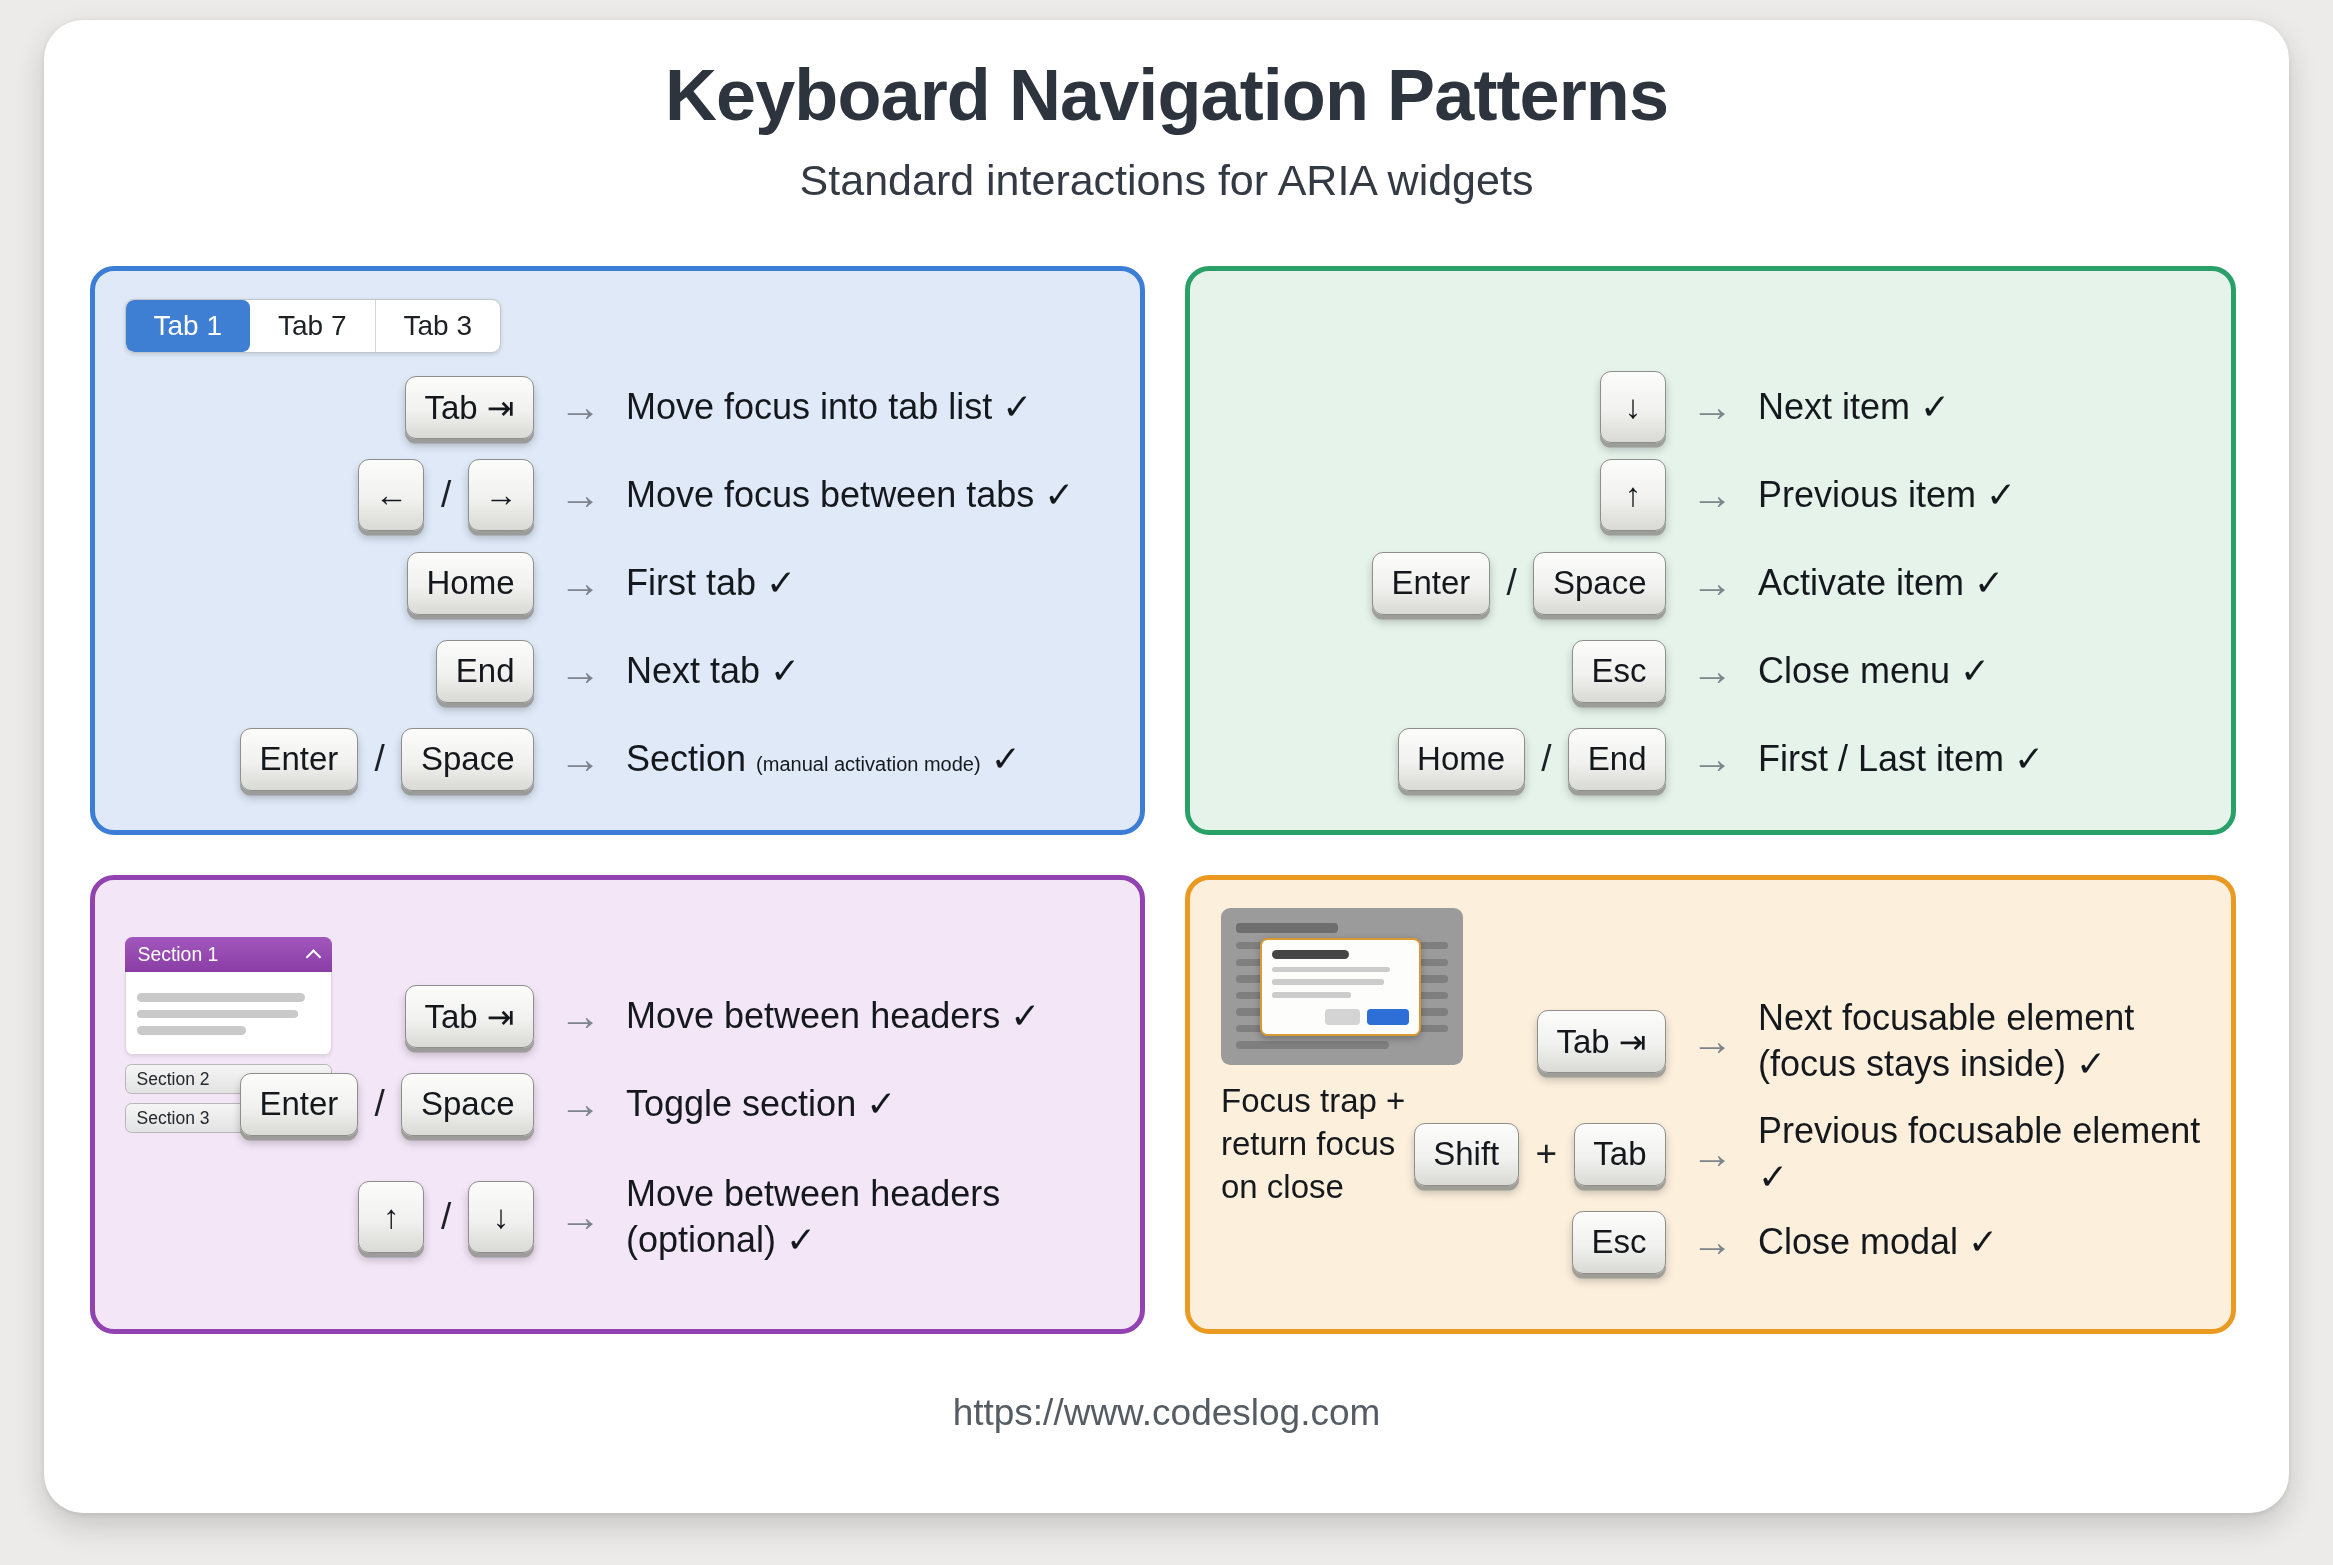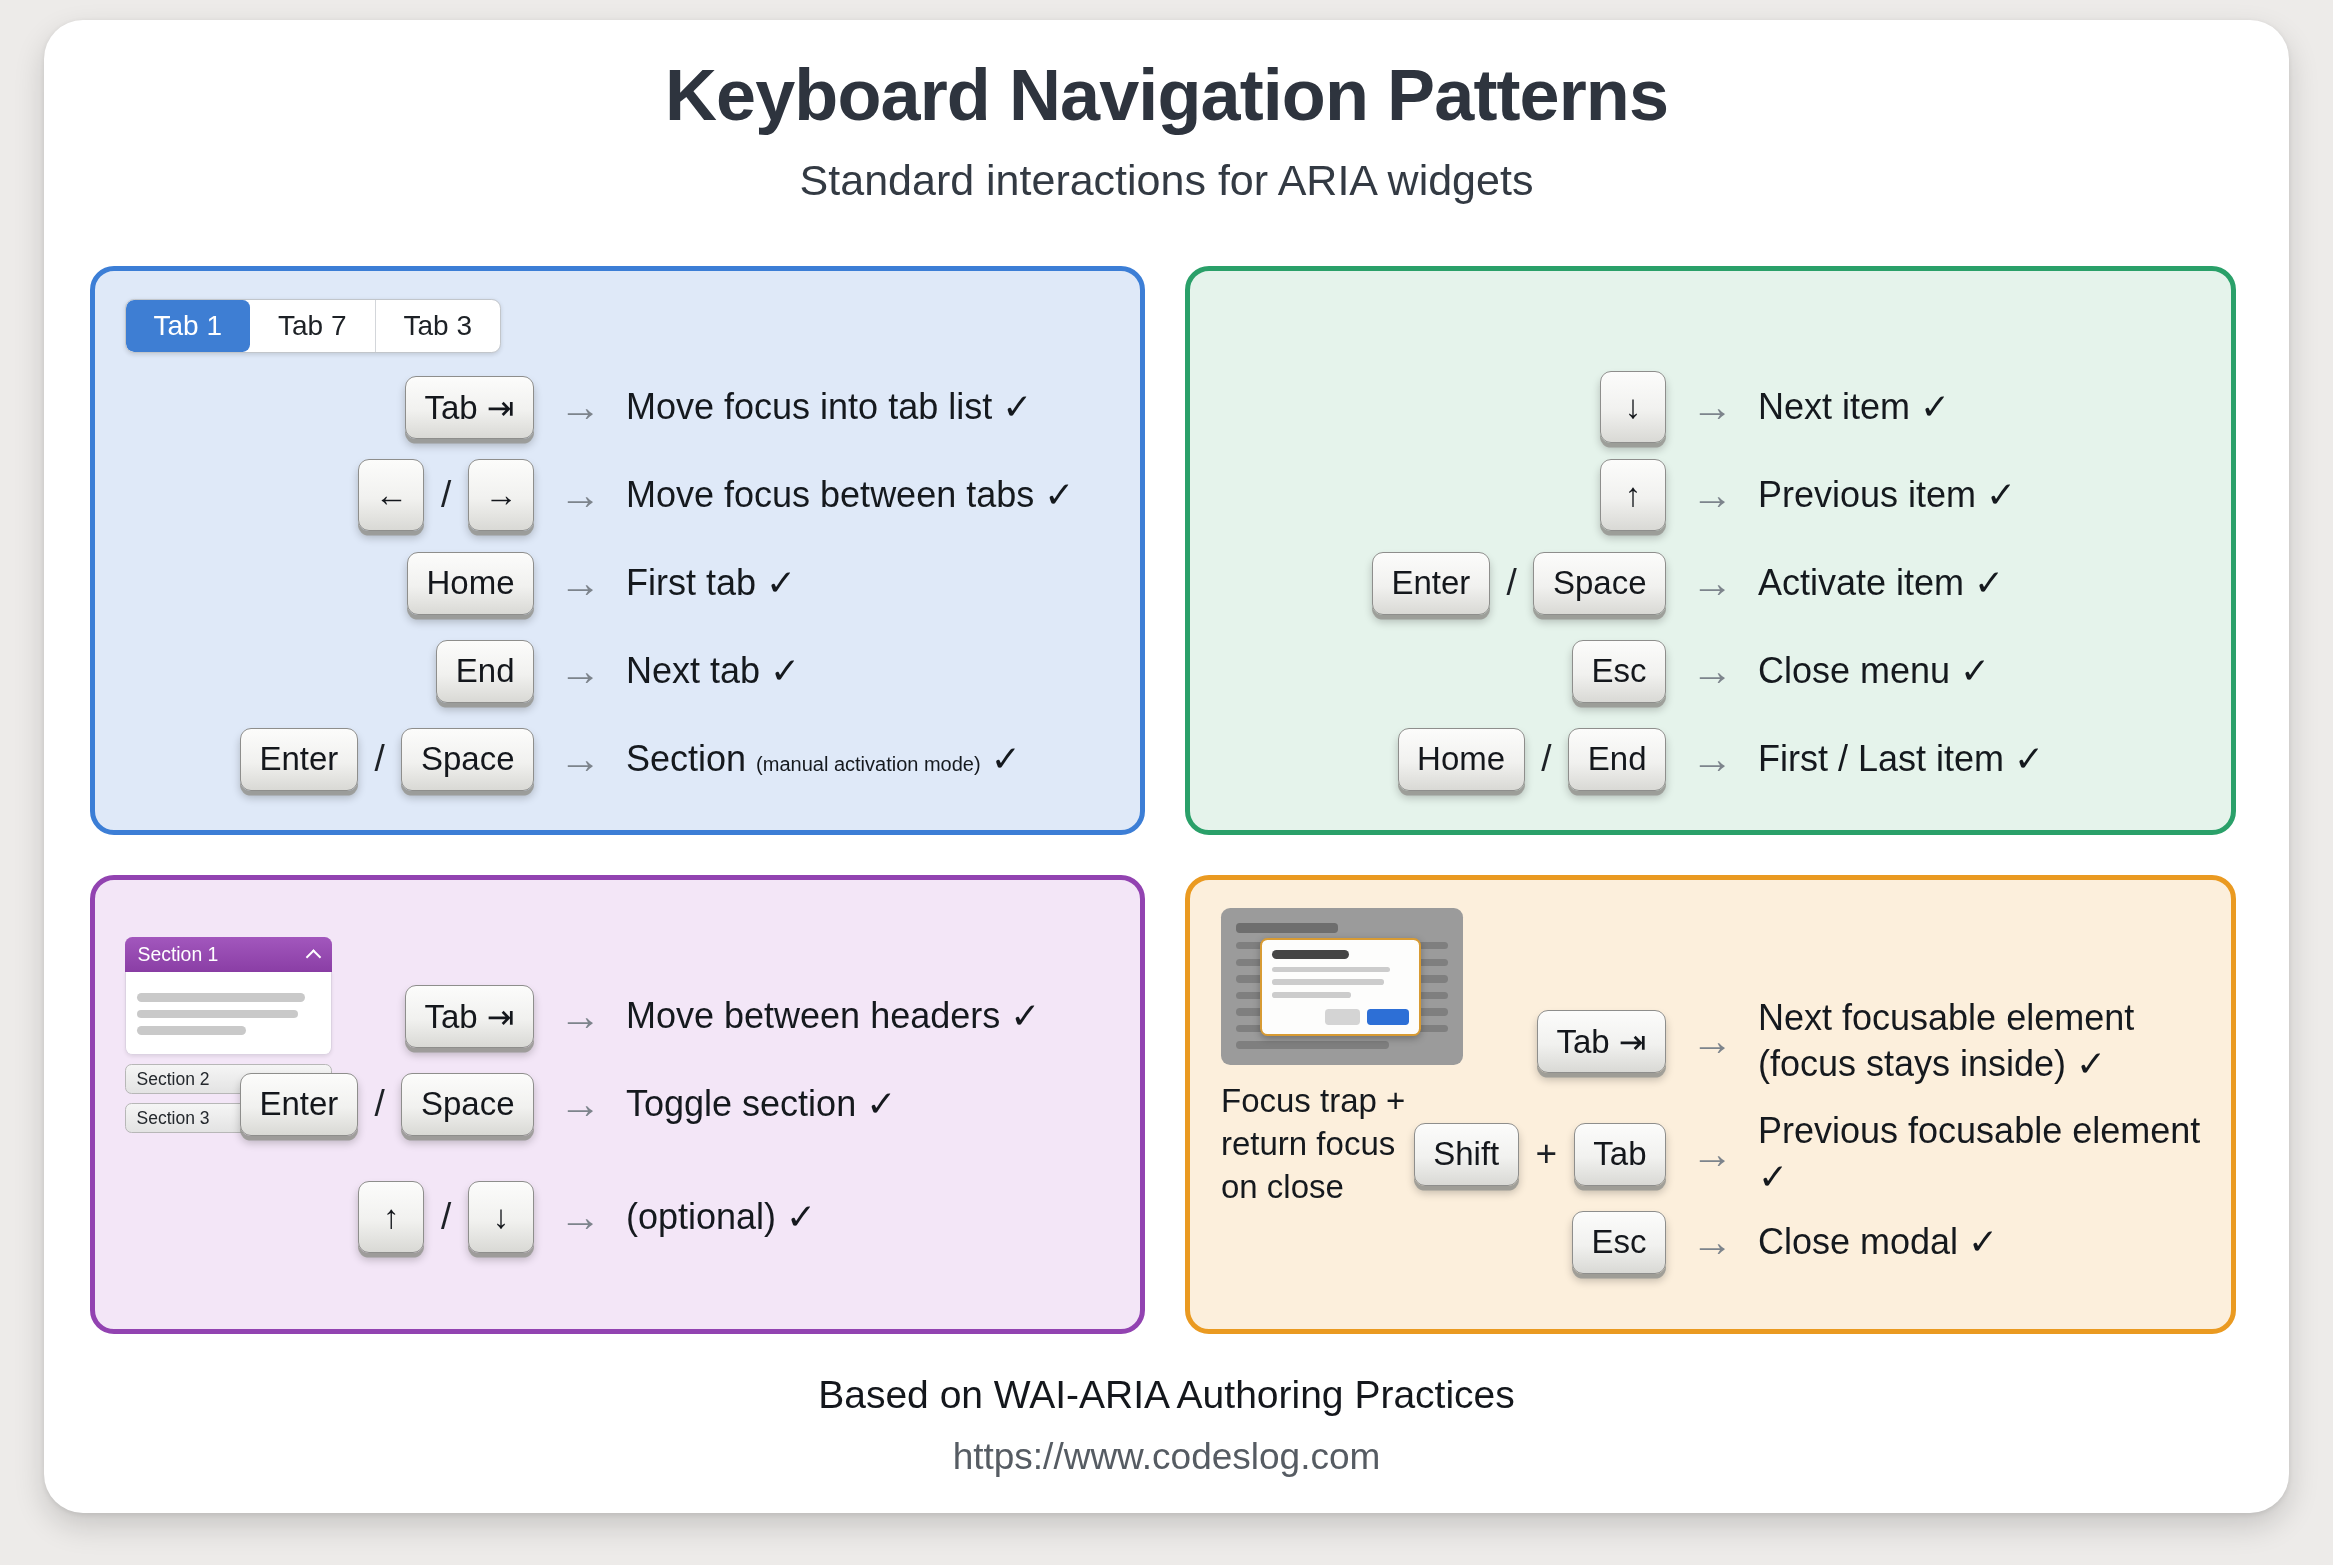--- a/index.html
+++ b/index.html
@@ -290,20 +290,21 @@
         <span class="row-label">Toggle section ✓</span>
       </div>
       <div class="row row--tall">
         <div class="keys keys--narrow">
           <span class="key key--arrow">↑</span>
           <span class="key-sep">/</span>
           <span class="key key--arrow">↓</span>
         </div>
         <span class="row-arrow">→</span>
         <span class="row-label">
+          <div>Move between headers</div>
           <div>(optional) ✓</div>
         </span>
       </div>
     </div>
   </div>
 
   <div class="panel panel--modal">
     <div class="widget-modal">
       <div class="modal-backdrop">
         <div class="bd-line bd-line--title"></div>
@@ -353,16 +354,15 @@
         </div>
         <span class="row-arrow">→</span>
         <span class="row-label">Close modal ✓</span>
       </div>
     </div>
   </div>
 
 </div>
 
 <div class="footer">
-  <div class="footer-line1">Based on WAI-ARIA Authoring Practices</div>
   <div class="footer-line2">https://www.codeslog.com</div>
 </div>
 
 
 </body></html>

